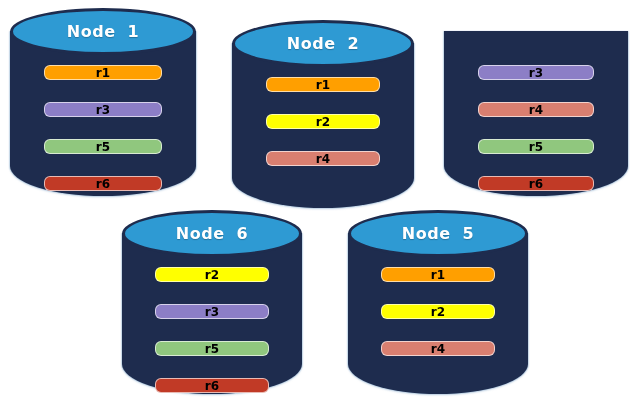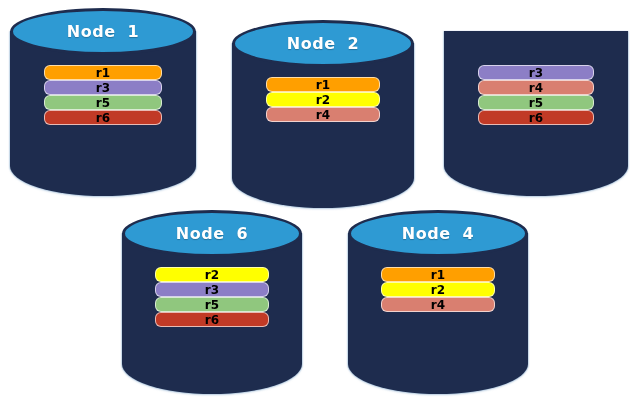--- a/index.html
+++ b/index.html
@@ -56,21 +56,21 @@
   }
   .bars {
     position: absolute;
     left: 0;
     right: 0;
     top: 57px;
     z-index: 3;
     display: flex;
     flex-direction: column;
     align-items: center;
-    gap: 0;
+    gap: 22px;
   }
   .bar {
     width: 63%;
     height: 15px;
     box-sizing: border-box;
     border: 1px solid rgba(255, 255, 255, 0.65);
     border-radius: 6px;
     display: flex;
     align-items: center;
     justify-content: center;
@@ -135,21 +135,21 @@
       <div class="bar" style="background-color: rgb(255, 255, 0);">r2</div>
       <div class="bar" style="background-color: rgb(140, 126, 198);">r3</div>
       <div class="bar" style="background-color: rgb(144, 199, 126);">r5</div>
       <div class="bar" style="background-color: rgb(193, 58, 38);">r6</div>
     </div>
   </div>
 
   <div class="node node-5">
     <div class="cyl-body"></div>
     <div class="cyl-top">
-      <span class="node-label">Node 4</span>
+      <span class="node-label">Node 5</span>
     </div>
     <div class="bars">
       <div class="bar" style="background-color: rgb(255, 159, 0);">r1</div>
       <div class="bar" style="background-color: rgb(255, 255, 0);">r2</div>
       <div class="bar" style="background-color: rgb(217, 127, 112);">r4</div>
     </div>
   </div>
 
 </div>
 

